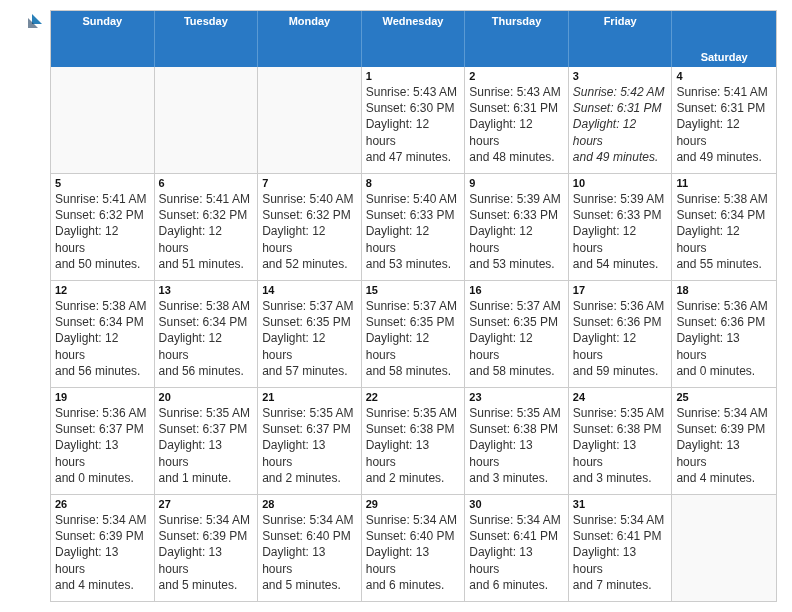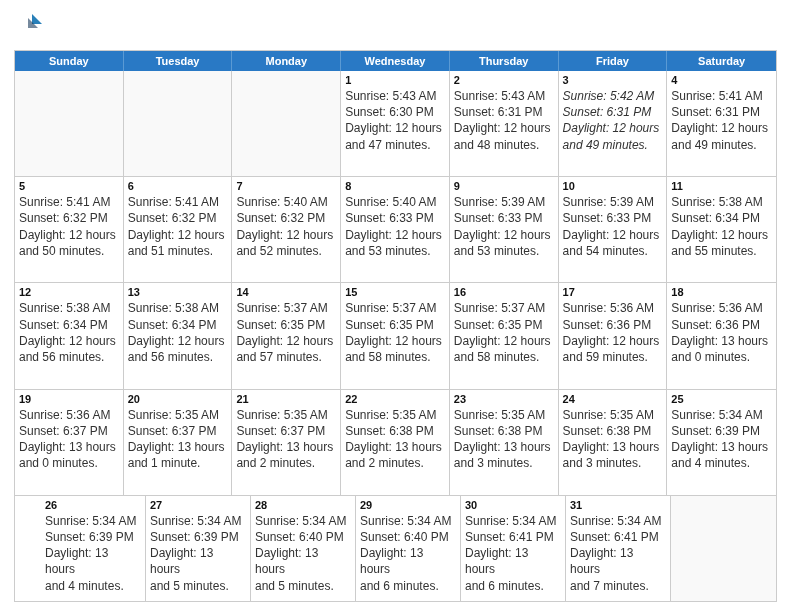--- a/index.html
+++ b/index.html
@@ -8,21 +8,21 @@
       background: #fff;
       width: 792px;
       height: 612px;
       overflow: hidden;
     }
     .page {
       width: 791px;
       height: 612px;
       padding: 10px 14px;
       display: flex;
-      flex-direction: column;
+      flex-direction: row;
     }
     .header {
       display: flex;
       justify-content: space-between;
       align-items: flex-start;
       margin-bottom: 8px;
     }
     .logo {
       display: flex;
       align-items: center;
@@ -65,33 +65,33 @@
       background: #2979c5;
     }
     .cal-header-cell {
       color: #fff;
       font-size: 11px;
       font-weight: bold;
       text-align: center;
       padding: 4px 2px;
       border-right: 1px solid #5a9ad4;
     }
-    .cal-header-cell:last-child { border-right: none; }
+    .cal-header-cell:last-child { border-right: none; margin-top: 36px; }
     .cal-body {
       flex: 1;
       display: flex;
       flex-direction: column;
     }
     .cal-row {
       display: grid;
       grid-template-columns: repeat(7, 1fr);
       flex: 1;
       border-bottom: 1px solid #ccc;
     }
-    .cal-row:last-child { border-bottom: none; margin-left: 26px; }
+    .cal-row:last-child { border-bottom: none; }
     .cal-cell {
       border-right: 1px solid #ccc;
       padding: 3px 4px;
       font-size: 9px;
       color: #222;
       min-height: 0;
       overflow: hidden;
     }
     .cal-cell:last-child { border-right: none; }
     .cal-cell.empty { background: #f9f9f9; }

